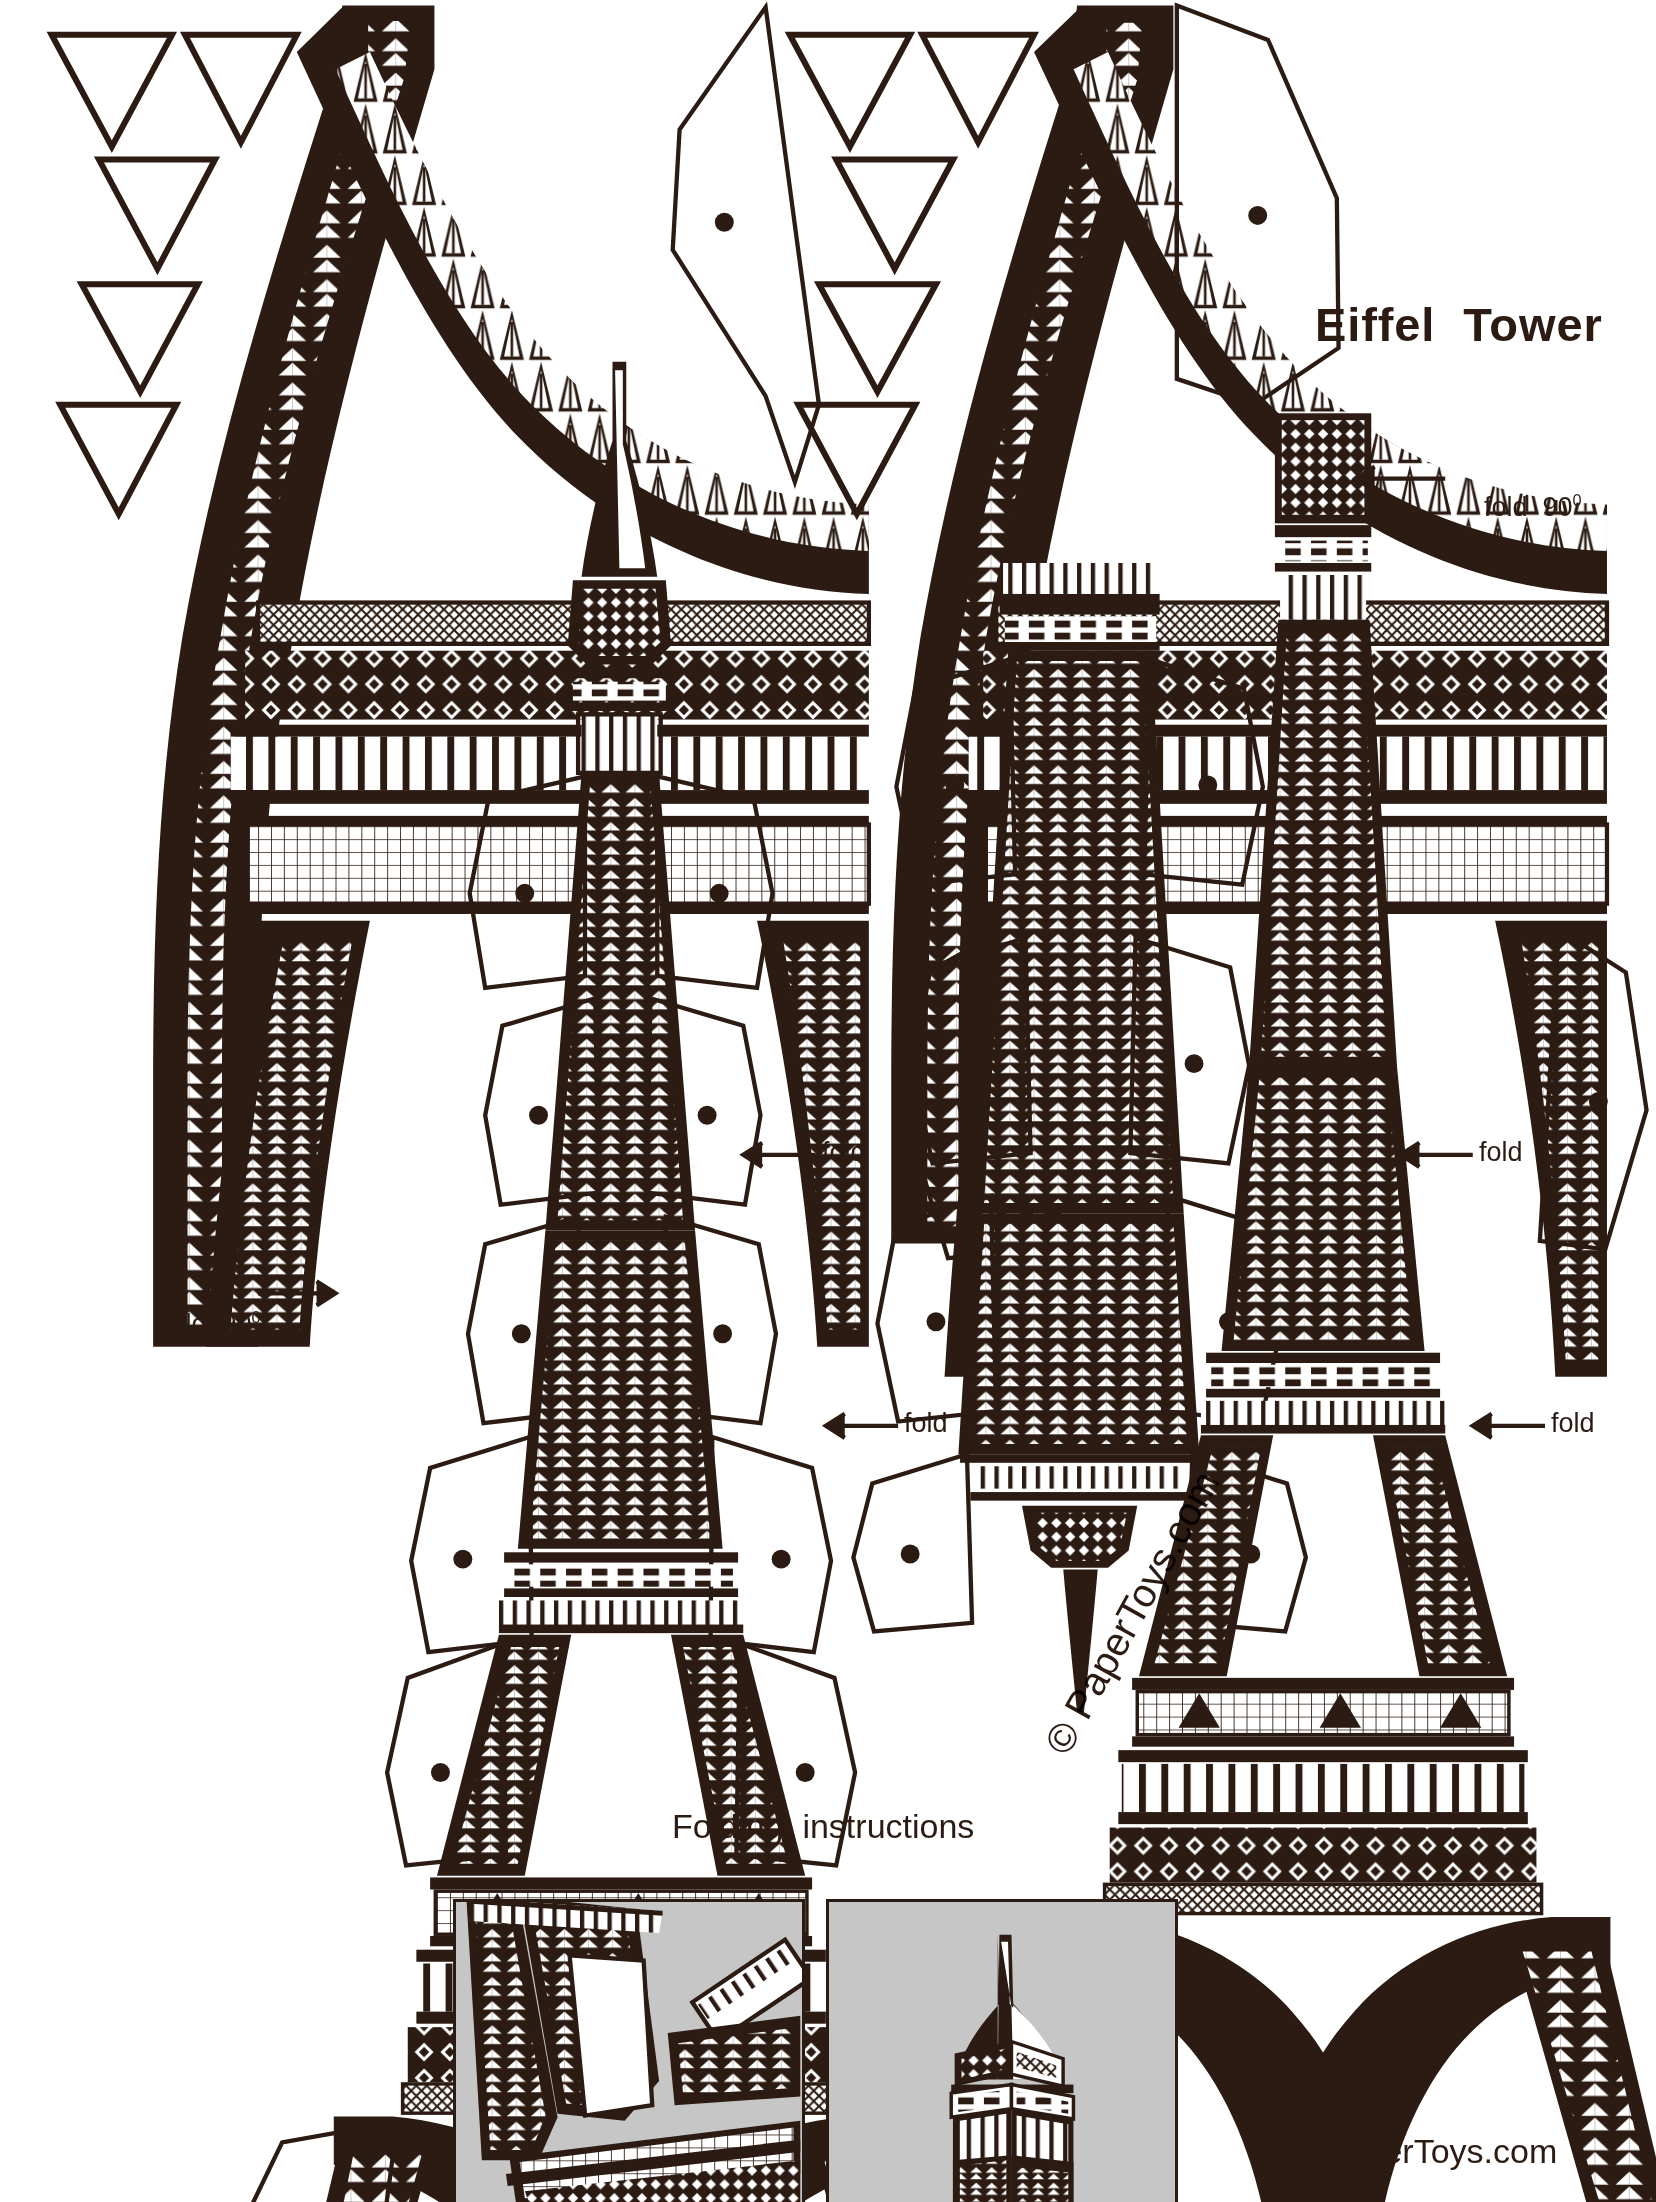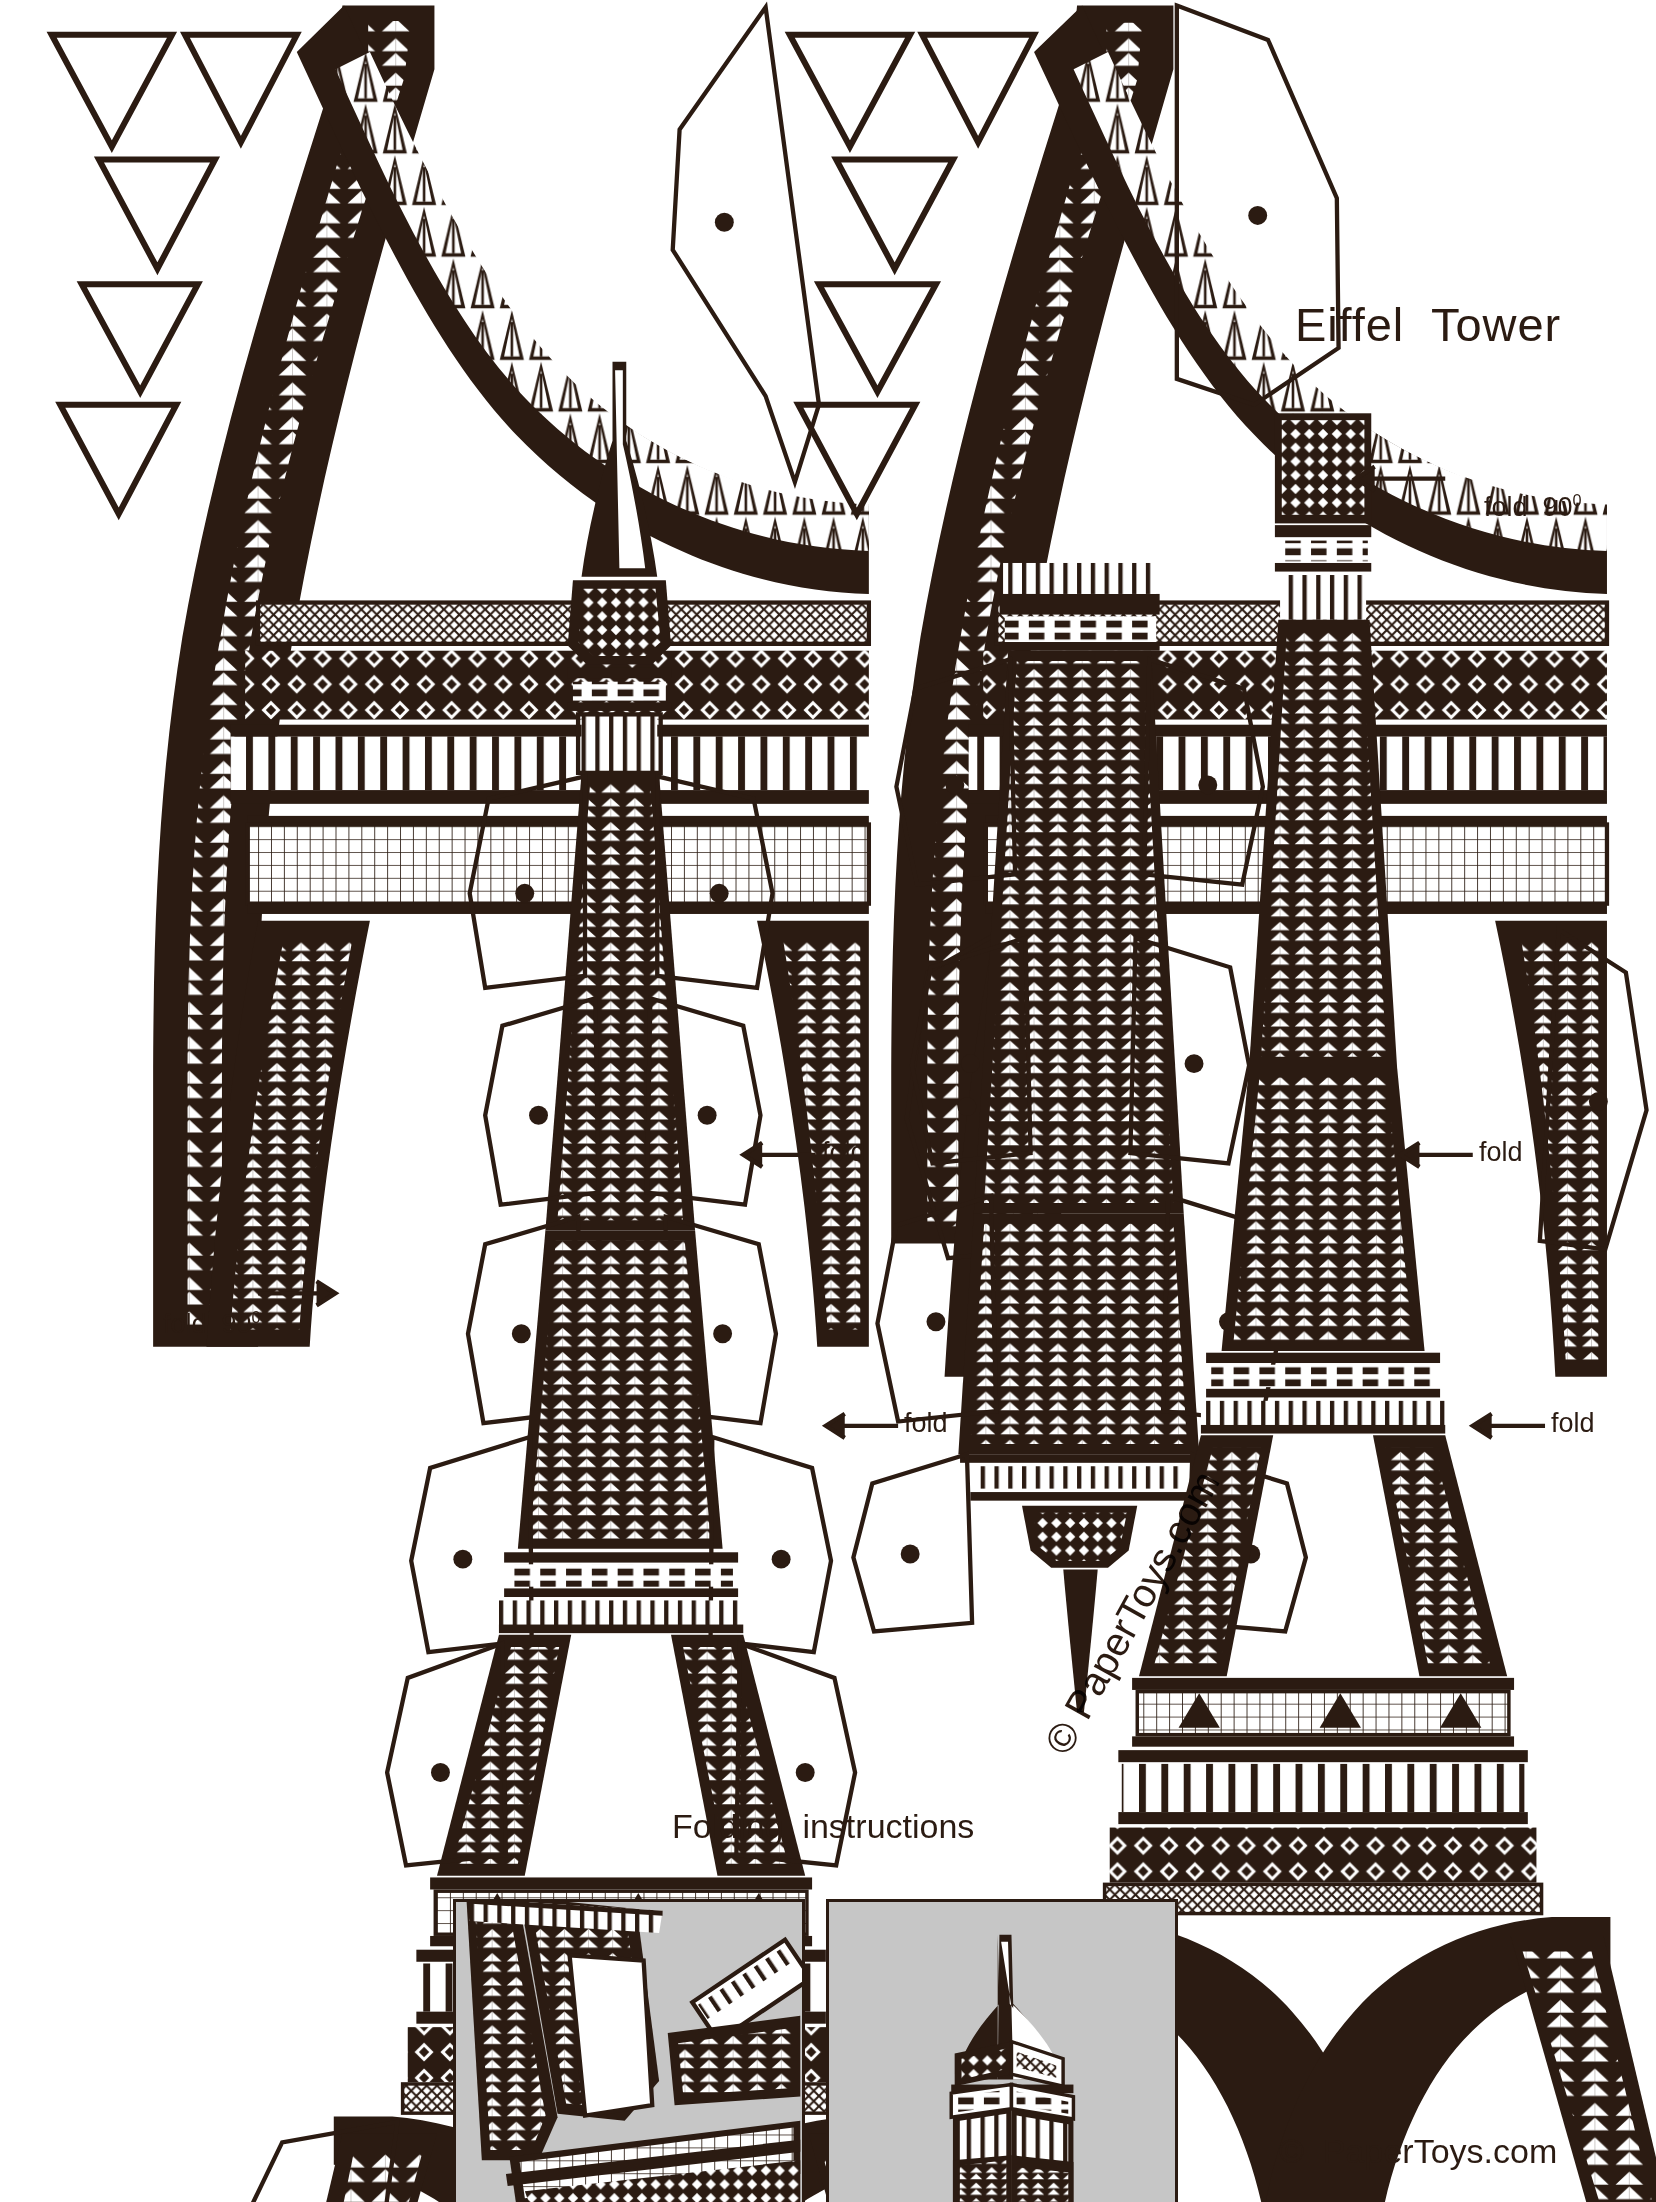--- a/index.html
+++ b/index.html
@@ -15,25 +15,26 @@
     height:2203px;
     background:#ffffff;
     overflow:hidden;
   }
   .abs{position:absolute;}
   svg{display:block;overflow:visible;}
 
   
   .title{
     position:absolute;
-    font-weight:normal;
+    font-weight:bold;
     font-size:47px;
     letter-spacing:0.9px;
     color:#2b1b12;
     white-space:pre;
+    margin-left:20px;
   }
   .lbl{
     position:absolute;
     font-size:27px;
     color:#2b1b12;
     white-space:pre;
     text-align:right;
   }
   .lbl .sup{
     font-size:16.3px;

